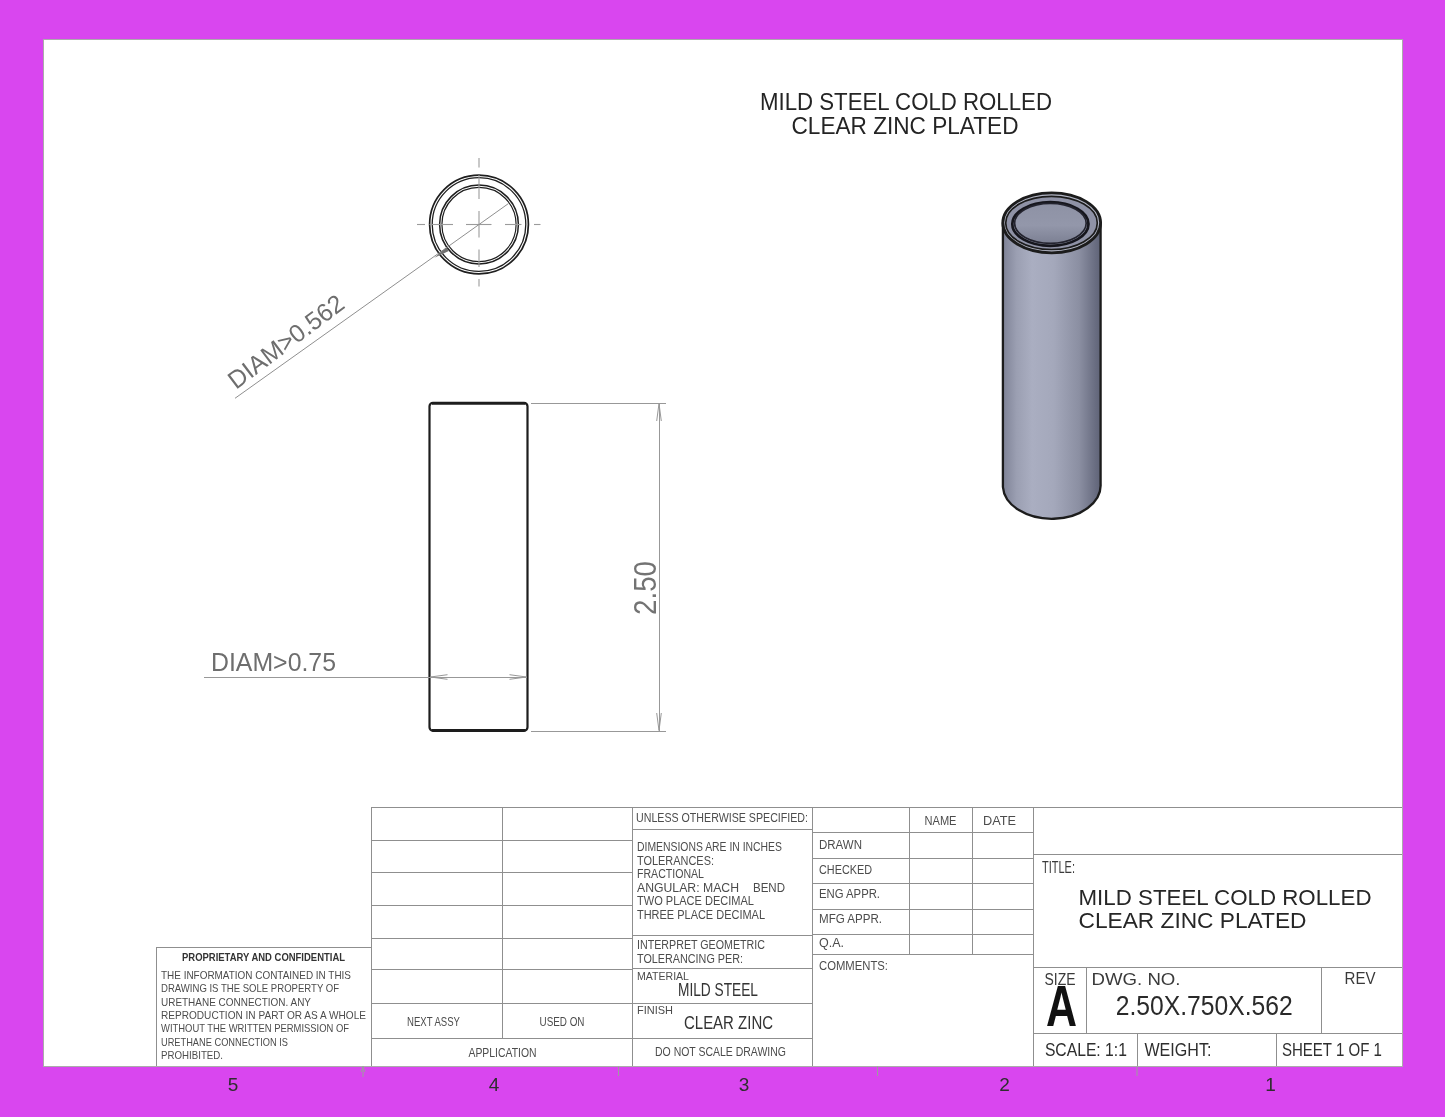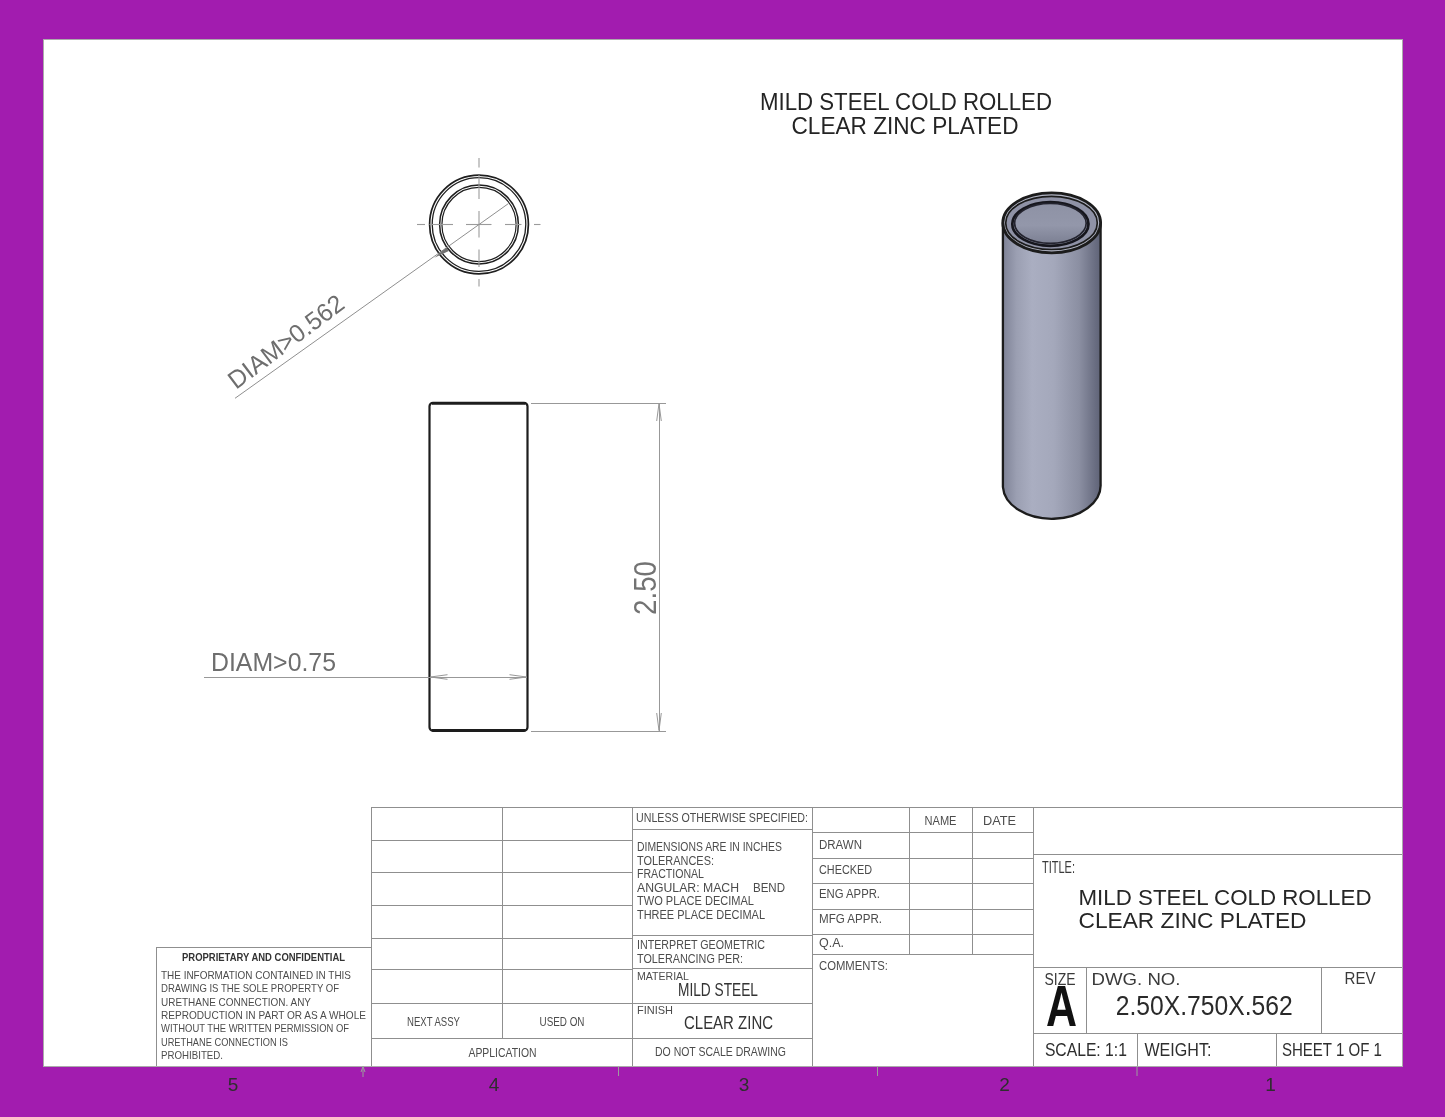--- a/index.html
+++ b/index.html
@@ -1,16 +1,16 @@
 <!DOCTYPE html>
 <html><head>
 <meta charset="utf-8">
 <style>
 html,body{margin:0;padding:0;background:#ffffff;}
-.page{position:relative;width:1445px;height:1117px;background:#a21caf;font-family:"Liberation Sans",sans-serif;overflow:hidden;}
+.page{position:relative;width:1445px;height:1117px;background:#d946ef;font-family:"Liberation Sans",sans-serif;overflow:hidden;}
 svg{position:absolute;left:0;top:0;}
 text{font-family:"Liberation Sans",sans-serif;}
 </style>
 </head>
 <body>
 <div class="page">
 <svg width="1445" height="1117" viewBox="0 0 1445 1117">
 <defs>
 <linearGradient id="bodyG" x1="0" y1="0" x2="1" y2="0">
 <stop offset="0" stop-color="#7e8296"></stop>

